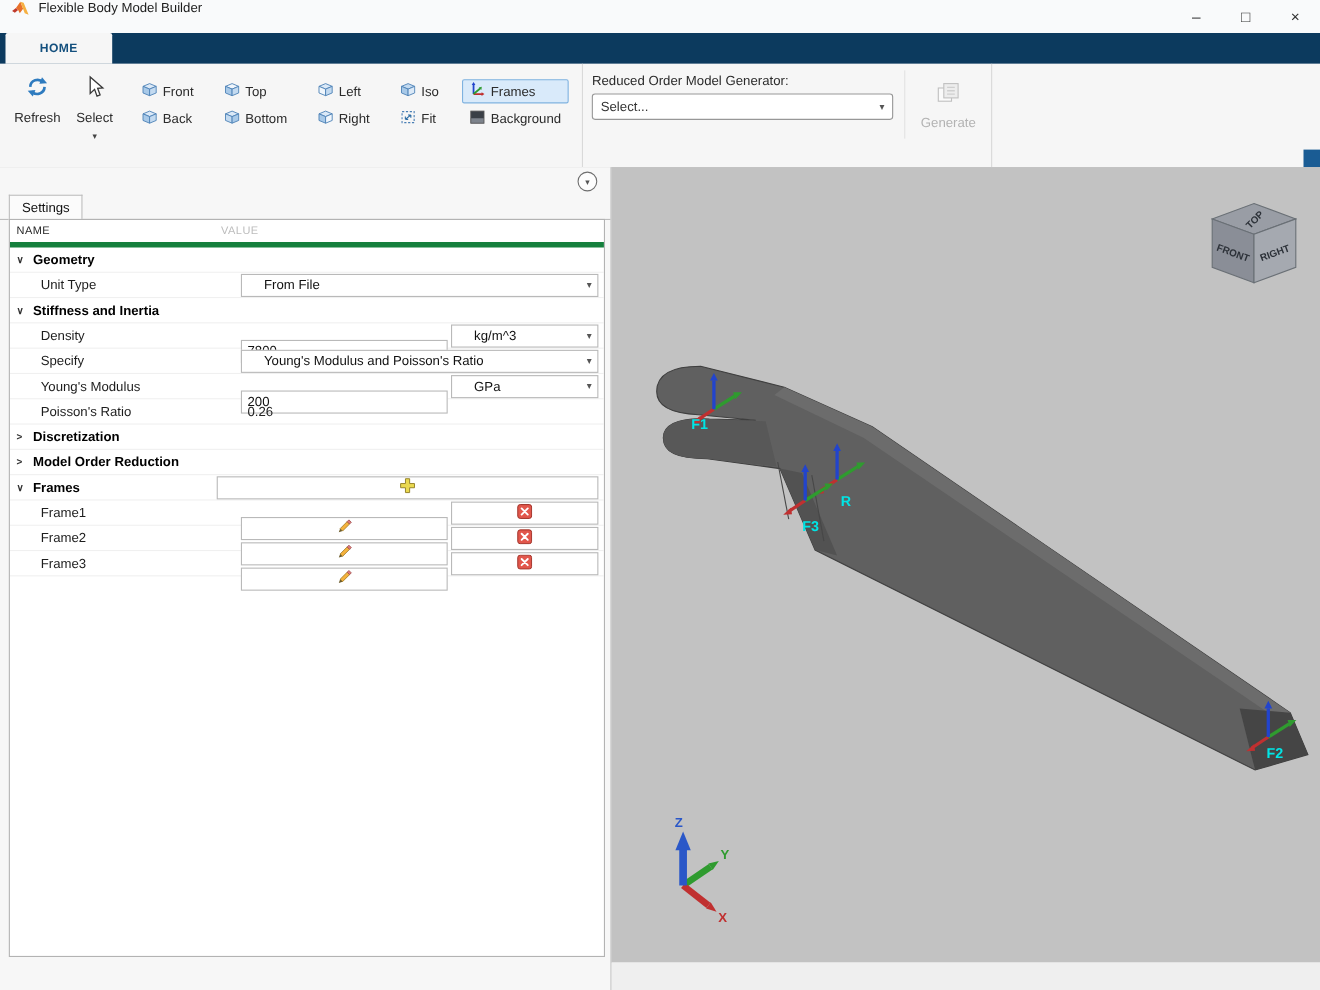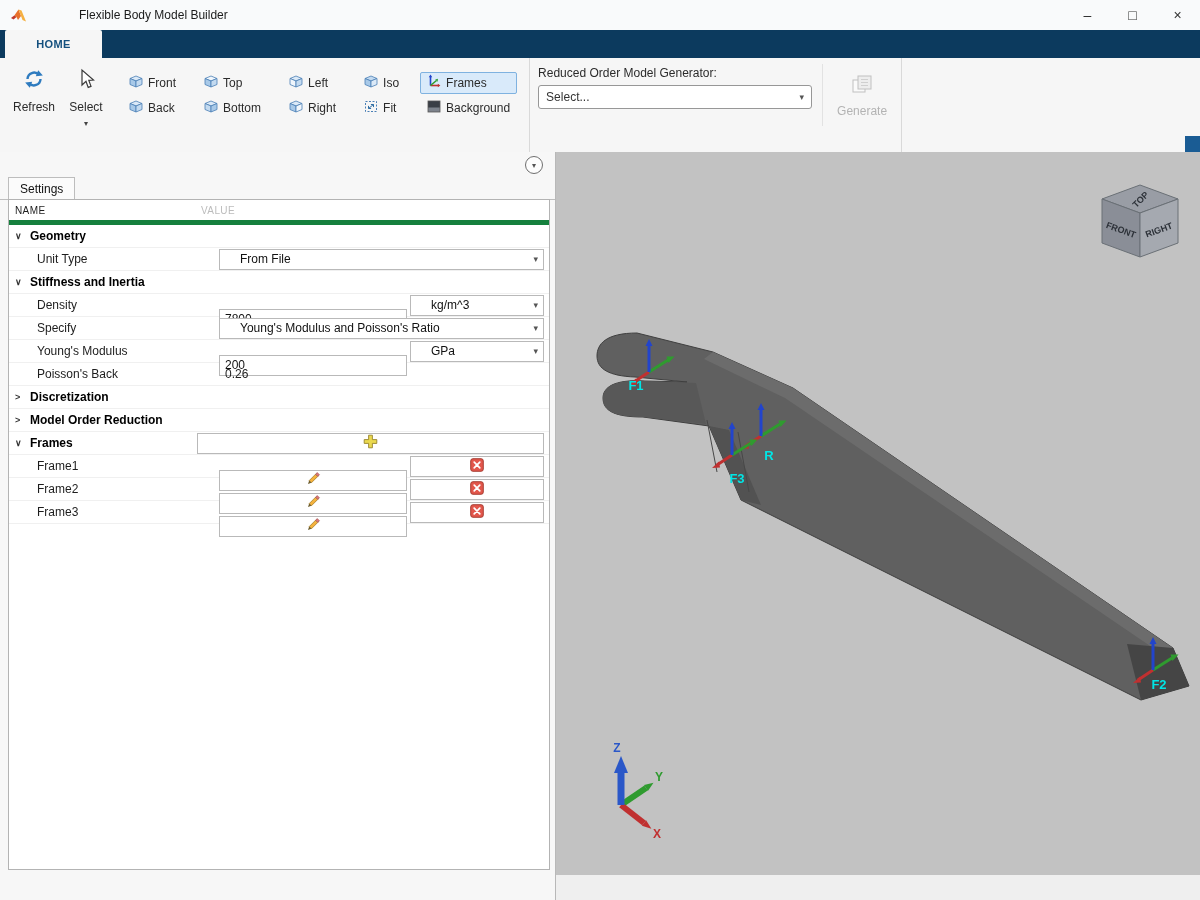--- a/index.html
+++ b/index.html
@@ -1,20 +1,20 @@
 <!DOCTYPE html>
 <html><head>
 <meta charset="utf-8">
 <style>
   html,body { margin:0; padding:0; }
   body { width:1200px; height:900px; font-family:"Liberation Sans",sans-serif; font-size:12px; color:#222; background:#fff; overflow:hidden; }
   .app { position:relative; width:1200px; height:900px; overflow:hidden; background:#fff; }
 
   
-  .titlebar { position:absolute; top:0; left:0; width:1200px; height:30px; background:#f9fafb; border-bottom:4px solid #a21caf; display:flex; align-items:center;gap:44px; }
+  .titlebar { position:absolute; top:0; left:0; width:1200px; height:30px; background:#f9fafb; border-bottom:4px solid #a21caf; display:flex; align-items:flex-start; }
   .titlebar .logo { margin:0 8px 0 10px; display:flex; }
   .titlebar .title { font-size:12px; color:#1b1b1b; }
   .win-controls { position:absolute; right:0; top:0; height:30px; display:flex; }
   .win-btn { width:45px; height:30px; display:flex; align-items:center; justify-content:center; font-size:14px; color:#333; cursor:default; }
 
   
   .tabstrip { position:absolute; top:30px; left:0; width:1200px; height:28px; background:#0c3a5e; }
   .home-tab { position:absolute; left:5px; top:0; width:97px; height:28px; background:#f6f6f6; display:flex; align-items:center; justify-content:center; font-size:11px; font-weight:bold; letter-spacing:.4px; color:#14507e; border-radius:2px 2px 0 0; }
 
   
@@ -285,21 +285,21 @@
         <div class="c1 indent">Young's Modulus</div>
         <div class="c2">
           <div class="tf w176">200</div>
           <div class="tf dd grow">
             <span>GPa</span>
             <span class="dda">▾</span>
           </div>
         </div>
       </div>
       <div class="t-row">
-        <div class="c1 indent">Poisson's Back</div>
+        <div class="c1 indent">Poisson's Ratio</div>
         <div class="c2">
           <div class="plain">0.26</div>
         </div>
       </div>
 
       <div class="t-row">
         <div class="c1 sec">
           <span class="chev">&gt;</span>
           <span>Discretization</span>
         </div>

